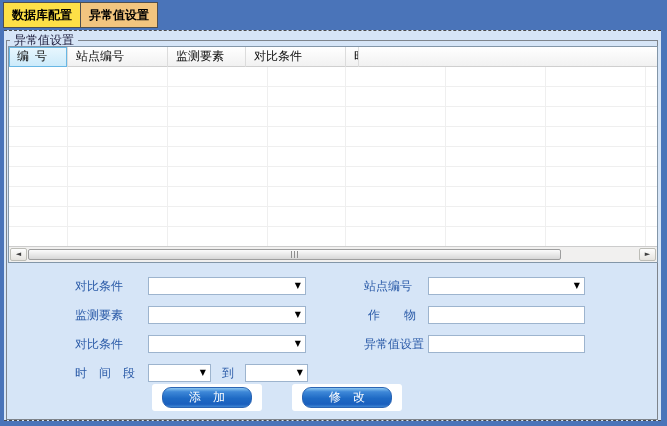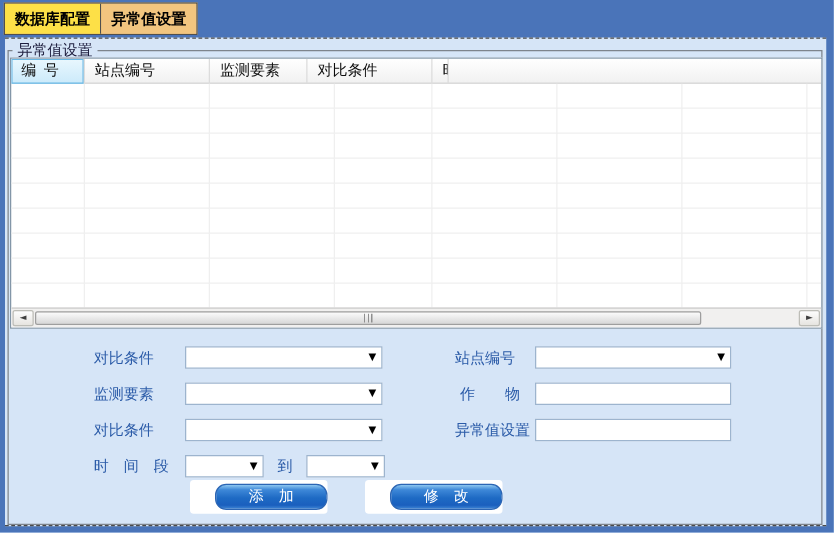--- a/index.html
+++ b/index.html
@@ -120,21 +120,21 @@
   .tinput{
     position:absolute;height:18px;box-sizing:border-box;
     background:#fff;border:1px solid #9db4ce;
     font-family:inherit;font-size:12px;padding:0 3px;
     outline:none;
   }
   
   .btn-wrap{
     position:absolute;top:353px;width:110px;height:27px;
     background:#ffffff;border-radius:3px;
-    display:flex;align-items:center;justify-content:flex-end;
+    display:flex;align-items:center;justify-content:center;
   }
   .xbtn{
     width:90px;height:21px;
     border:1px solid #2b65b4;border-radius:9px;
     background:linear-gradient(180deg,#8cc6f0 0%,#3e88d8 20%,#1e6ac4 55%,#1a5fbe 85%,#3e85d4 100%);
     color:#fff;font-family:inherit;font-size:12px;
     white-space:pre;cursor:default;
     display:flex;align-items:center;justify-content:center;
     padding:0;
   }

